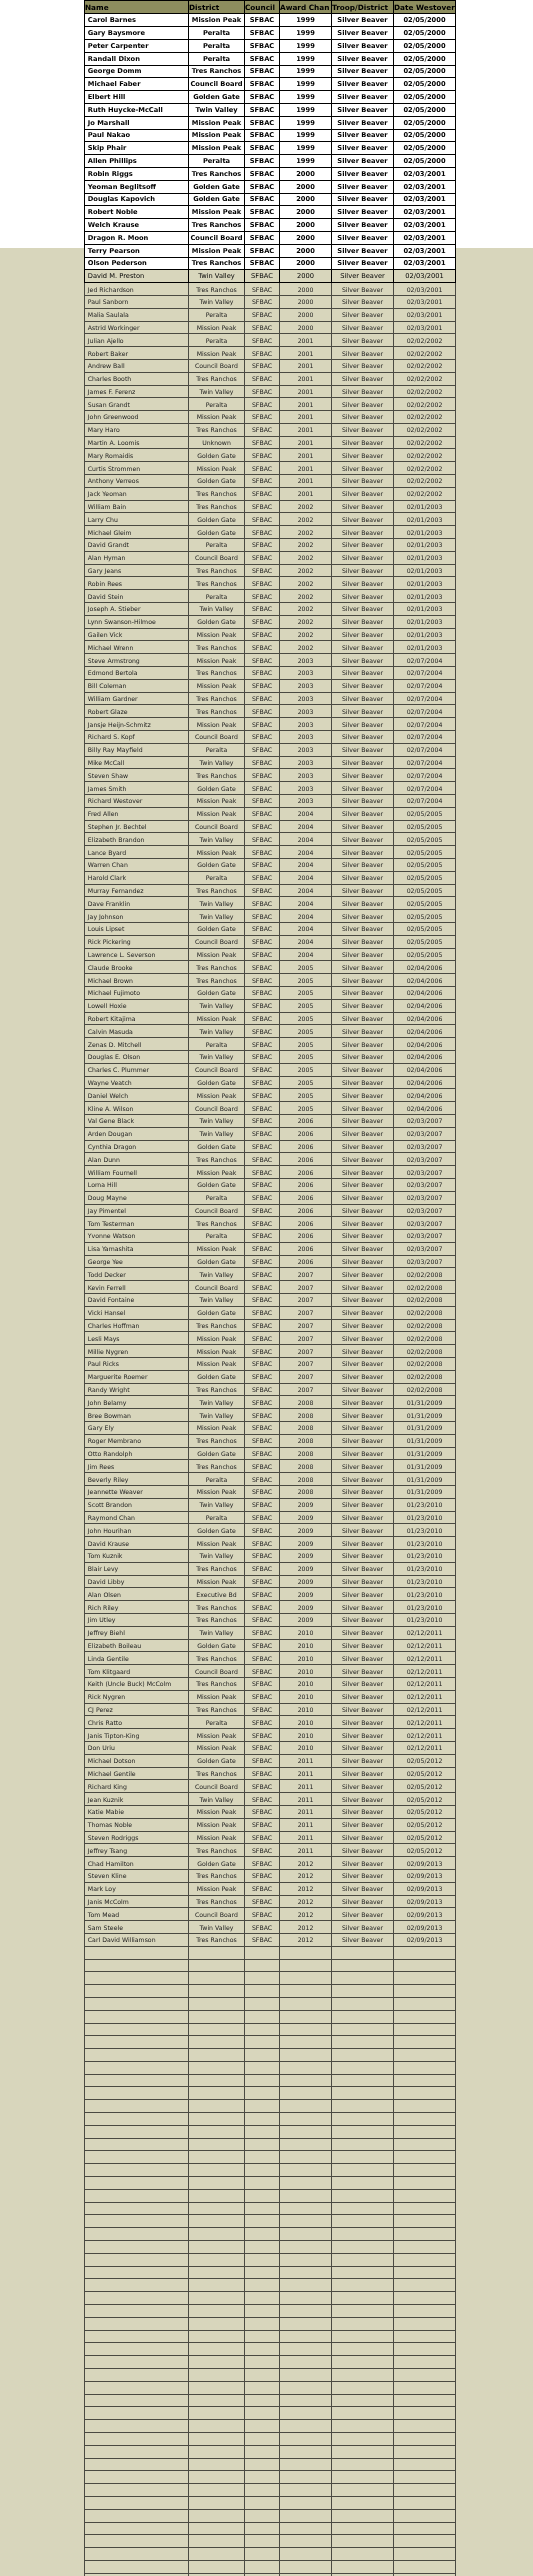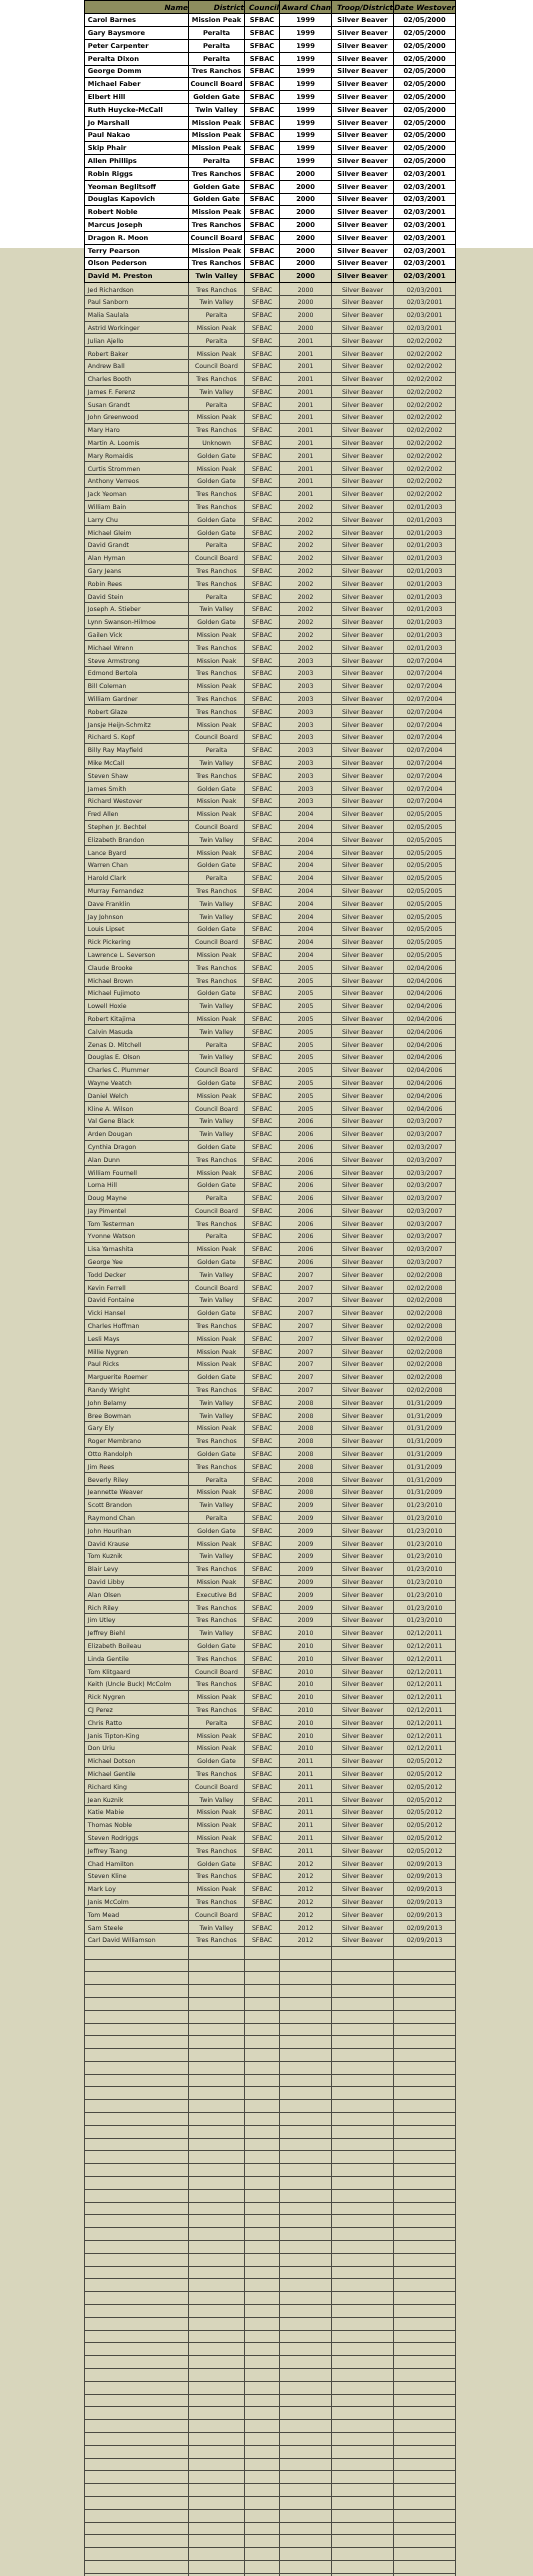--- a/index.html
+++ b/index.html
@@ -28,25 +28,24 @@
   col.c3 { width: 52px; }
   col.c4 { width: 62px; }
   col.c5 { width: 62px; }
   th {
     height: 12.4px;
     background: #8d8d5e;
     border: 1.1px solid #000;
     font-size: 7.3px;
     font-weight: bold;
     color: #000;
-    text-align: right;
+    text-align: left;
     padding: 0;
     overflow: hidden;
     white-space: nowrap;
-    font-style: italic;
   }
   td {
     padding: 0 1.1px;
     overflow: hidden;
     white-space: nowrap;
     text-align: center;
     vertical-align: middle;
   }
   td.col0 { text-align: left; padding-left: 2.8px; }
   .row-bold td {
@@ -55,21 +54,21 @@
     border: 1.1px solid #000;
     font-size: 6.7px;
     font-weight: bold;
     color: #000;
   }
   .row-transition td {
     height: 11.8px;
     background: transparent;
     border: 1.1px solid #000;
     font-size: 6.7px;
-    font-weight: bold;
+    font-weight: normal;
     color: #000;
   }
   .row-regular td {
     height: 11.8px;
     background: transparent;
     border: 0.6px solid #4a4a42;
     font-size: 6.2px;
     font-weight: normal;
     color: #1c1c1c;
   }
@@ -122,21 +121,21 @@
       </tr>
       <tr class="row-bold">
         <td class="col0">Peter Carpenter</td>
         <td class="col1">Peralta</td>
         <td class="col2">SFBAC</td>
         <td class="col3">1999</td>
         <td class="col4">Silver Beaver</td>
         <td class="col5">02/05/2000</td>
       </tr>
       <tr class="row-bold">
-        <td class="col0">Peralta Dixon</td>
+        <td class="col0">Randall Dixon</td>
         <td class="col1">Peralta</td>
         <td class="col2">SFBAC</td>
         <td class="col3">1999</td>
         <td class="col4">Silver Beaver</td>
         <td class="col5">02/05/2000</td>
       </tr>
       <tr class="row-bold">
         <td class="col0">George Domm</td>
         <td class="col1">Tres Ranchos</td>
         <td class="col2">SFBAC</td>
@@ -226,21 +225,21 @@
       </tr>
       <tr class="row-bold">
         <td class="col0">Robert Noble</td>
         <td class="col1">Mission Peak</td>
         <td class="col2">SFBAC</td>
         <td class="col3">2000</td>
         <td class="col4">Silver Beaver</td>
         <td class="col5">02/03/2001</td>
       </tr>
       <tr class="row-bold">
-        <td class="col0">Marcus Joseph</td>
+        <td class="col0">Welch Krause</td>
         <td class="col1">Tres Ranchos</td>
         <td class="col2">SFBAC</td>
         <td class="col3">2000</td>
         <td class="col4">Silver Beaver</td>
         <td class="col5">02/03/2001</td>
       </tr>
       <tr class="row-bold">
         <td class="col0">Dragon R. Moon</td>
         <td class="col1">Council Board</td>
         <td class="col2">SFBAC</td>

